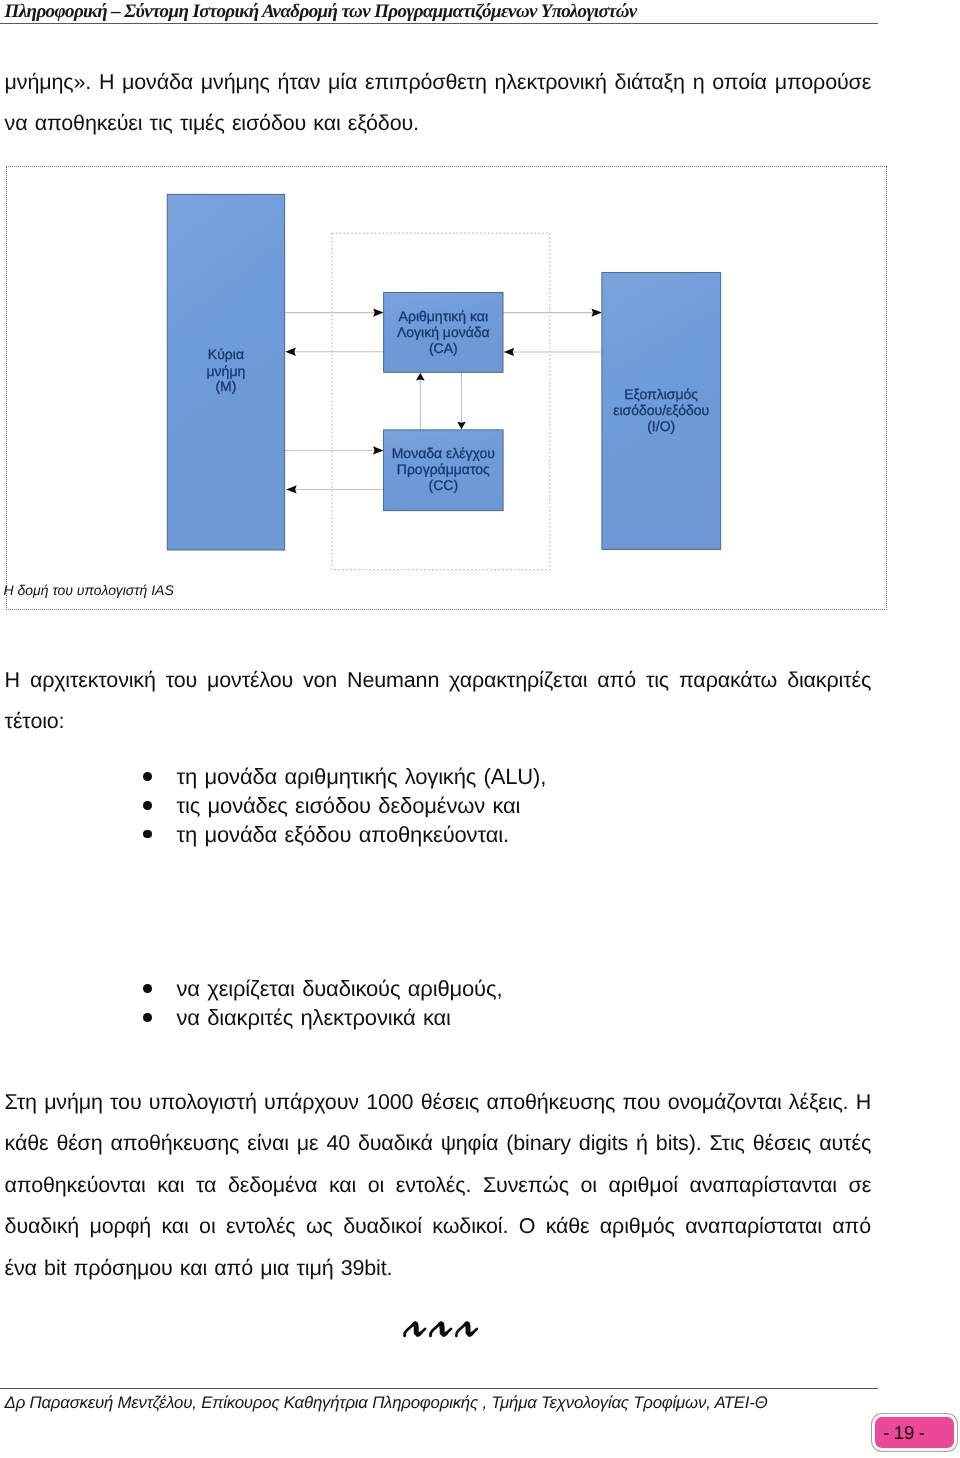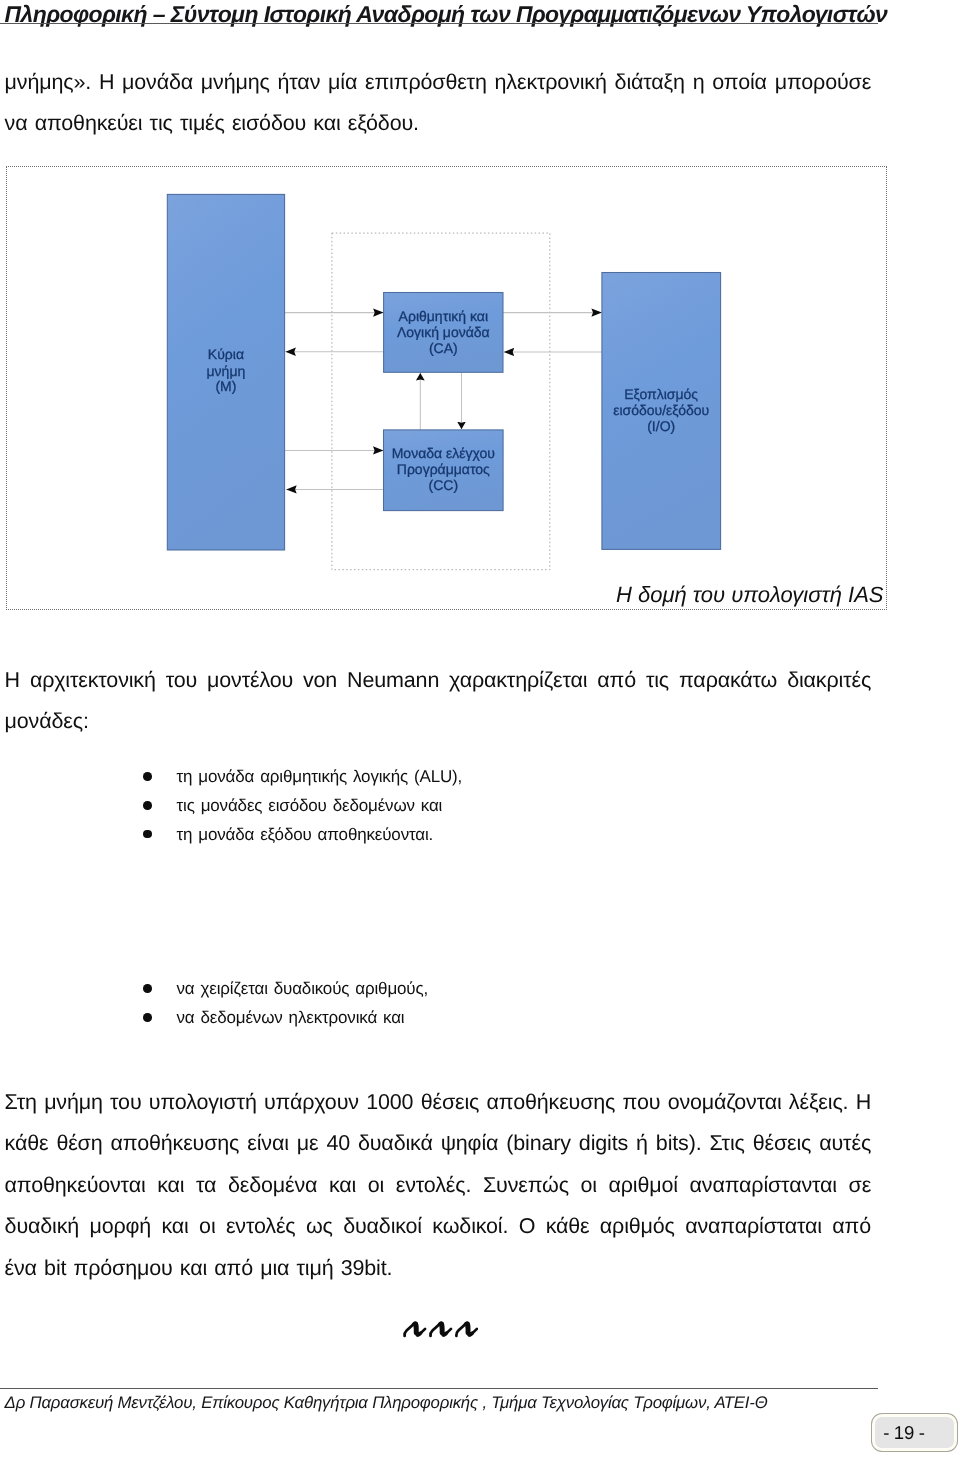--- a/index.html
+++ b/index.html
@@ -3,52 +3,52 @@
 <meta charset="utf-8">
 <style>
   html,body{margin:0;padding:0;}
   body{width:960px;height:1458px;background:#ffffff;
        font-family:"Liberation Sans",sans-serif;overflow:hidden;position:relative;
        -webkit-font-smoothing:antialiased;text-rendering:geometricPrecision;}
   .page{position:absolute;left:0;top:0;width:960px;height:1458px;}
 
   
   .hdr{position:absolute;left:4.6px;top:1px;width:900px;
-       font-size:23px;font-weight:bold;font-style:italic;letter-spacing:-0.6px;
-       color:#17171a;white-space:nowrap;}
+       font-size:19px;font-weight:bold;font-style:italic;letter-spacing:-0.6px;
+       color:#17171a;white-space:nowrap;font-family:Liberation Serif, serif;}
   .hdr-rule{position:absolute;left:0px;top:22.8px;width:878px;height:1.3px;background:#5a5a5a;}
 
   
   .para{position:absolute;font-size:21.5px;color:#101010;word-spacing:1.4px;letter-spacing:-0.16px;
         text-align:justify;text-justify:inter-word;}
   .para.l2{line-height:41.4px;}
-  .bullets{position:absolute;font-size:17px;color:#101010;line-height:28.8px;word-spacing:1.4px;letter-spacing:-0.16px;
+  .bullets{position:absolute;font-size:22px;color:#101010;line-height:28.8px;word-spacing:1.4px;letter-spacing:-0.16px;
            list-style:none;margin:0;padding:0;}
   .bullets li{position:relative;padding-left:28.5px;}
   .bullets li::before{content:"";position:absolute;left:-4.6px;top:50%;margin-top:-5.2px;
         width:8.6px;height:8.6px;border-radius:50%;background:#0d0d0d;}
 
   
   .fig-box{position:absolute;left:6px;top:166px;width:881px;height:444px;
            border:1px dotted #6d6d6d;box-sizing:border-box;}
   .fig-svg{position:absolute;left:0;top:0;pointer-events:none;filter:blur(0.42px);}
-  .fig-cap{position:absolute;left:3.5px;top:0;width:880px;text-align:right;
-           font-size:22px;font-style:italic;color:#101010;
+  .fig-cap{position:absolute;left:3.5px;top:0;width:880px;text-align:left;
+           font-size:14px;font-style:italic;color:#101010;
            top:581.5px;}
 
   
   .dingbats{position:absolute;left:0;top:1317px;width:880px;text-align:center;line-height:0;}
 
   
   .ftr-rule{position:absolute;left:0px;top:1387.5px;width:878px;height:1.2px;background:#5a5a5a;}
   .ftr{position:absolute;left:4.6px;top:1393px;width:920px;
        font-size:16.8px;font-weight:normal;font-style:italic;letter-spacing:-0.2px;
        color:#17171a;white-space:nowrap;}
   .pagenum{position:absolute;left:872.3px;top:1414.4px;width:84.4px;height:36.4px;
-           background:#e5e5e5;border:3.2px solid #fdfcf5;border-radius:10px;
+           background:#ec4899;border:3.2px solid #fdfcf5;border-radius:10px;
            box-shadow:0 0 0 1px #a9a69a;
            display:flex;align-items:center;justify-content:flex-start;
            padding-left:8px;
            font-size:18.6px;color:#0d0d0d;box-sizing:border-box;letter-spacing:-0.2px;
            word-spacing:-0.4px;}
 </style>
 </head>
 <body>
 
 <div class="page">
@@ -112,32 +112,32 @@
       <text x="443.3" y="490.3">(CC)</text>
 
       <text x="661.2" y="398.7">Εξοπλισμός</text>
       <text x="661.2" y="414.9">εισόδου/εξόδου</text>
       <text x="661.2" y="430.9">(I/O)</text>
     </g>
   </svg>
 
   <div class="fig-cap">Η δομή του υπολογιστή IAS</div>
 
-  <div class="para l2" style="left:4.6px;top:660px;width:866.5px;">Η αρχιτεκτονική του μοντέλου  von Neumann χαρακτηρίζεται από τις παρακάτω διακριτές μονάδες:</div>
+  <div class="para l2" style="left:4.6px;top:660px;width:866.5px;">Η αρχιτεκτονική του μοντέλου  von Neumann χαρακτηρίζεται από τις παρακάτω διακριτές τέτοιο:</div>
 
   <ul class="bullets" style="left:148px;top:763px;width:720px;">
     <li>τη μονάδα αριθμητικής λογικής (ALU),</li>
     <li>τις  μονάδες  εισόδου δεδομένων και</li>
     <li>τη μονάδα εξόδου αποθηκεύονται.</li>
   </ul>
 
 
   <ul class="bullets" style="left:148px;top:975px;width:720px;">
     <li>να χειρίζεται δυαδικούς αριθμούς,</li>
-    <li>να δεδομένων ηλεκτρονικά και</li>
+    <li>να διακριτές ηλεκτρονικά και</li>
   </ul>
 
   <div class="para l2" style="left:4.6px;top:1082px;width:866.5px;">Στη μνήμη του υπολογιστή υπάρχουν 1000 θέσεις αποθήκευσης που ονομάζονται λέξεις. Η κάθε θέση αποθήκευσης είναι με 40 δυαδικά ψηφία (binary digits ή bits). Στις θέσεις αυτές αποθηκεύονται και τα δεδομένα και οι εντολές. Συνεπώς οι αριθμοί αναπαρίστανται σε δυαδική μορφή και οι εντολές ως δυαδικοί κωδικοί. Ο κάθε αριθμός αναπαρίσταται από ένα bit πρόσημου και από μια τιμή 39bit.</div>
 
   <div class="dingbats">
     <svg width="76" height="22" viewBox="0 0 76 22">
       <g fill="none" stroke="#0c0c0c" stroke-linecap="round" stroke-linejoin="round">
         <g class="dg" transform="translate(0,0)">
           <path d="M2.6,19.0 C2.4,16.8 3.0,15.1 4.4,13.8 C6.8,11.5 9.7,8.8 11.8,6.7 C13.1,5.4 14.3,5.6 14.6,7.3 C15.0,9.4 14.9,13.2 14.8,16.3 C14.7,18.1 15.6,18.6 17.0,17.5 C18.9,16.0 21.2,13.8 23.1,11.9" stroke-width="2.7"></path>
           <path d="M12.2,6.9 C13.2,5.9 14.2,6.0 14.5,7.5 C14.9,9.5 14.9,13.1 14.8,16.1 C14.7,17.9 15.7,18.5 17.1,17.4 L18.5,16.2" stroke-width="3.7"></path>

